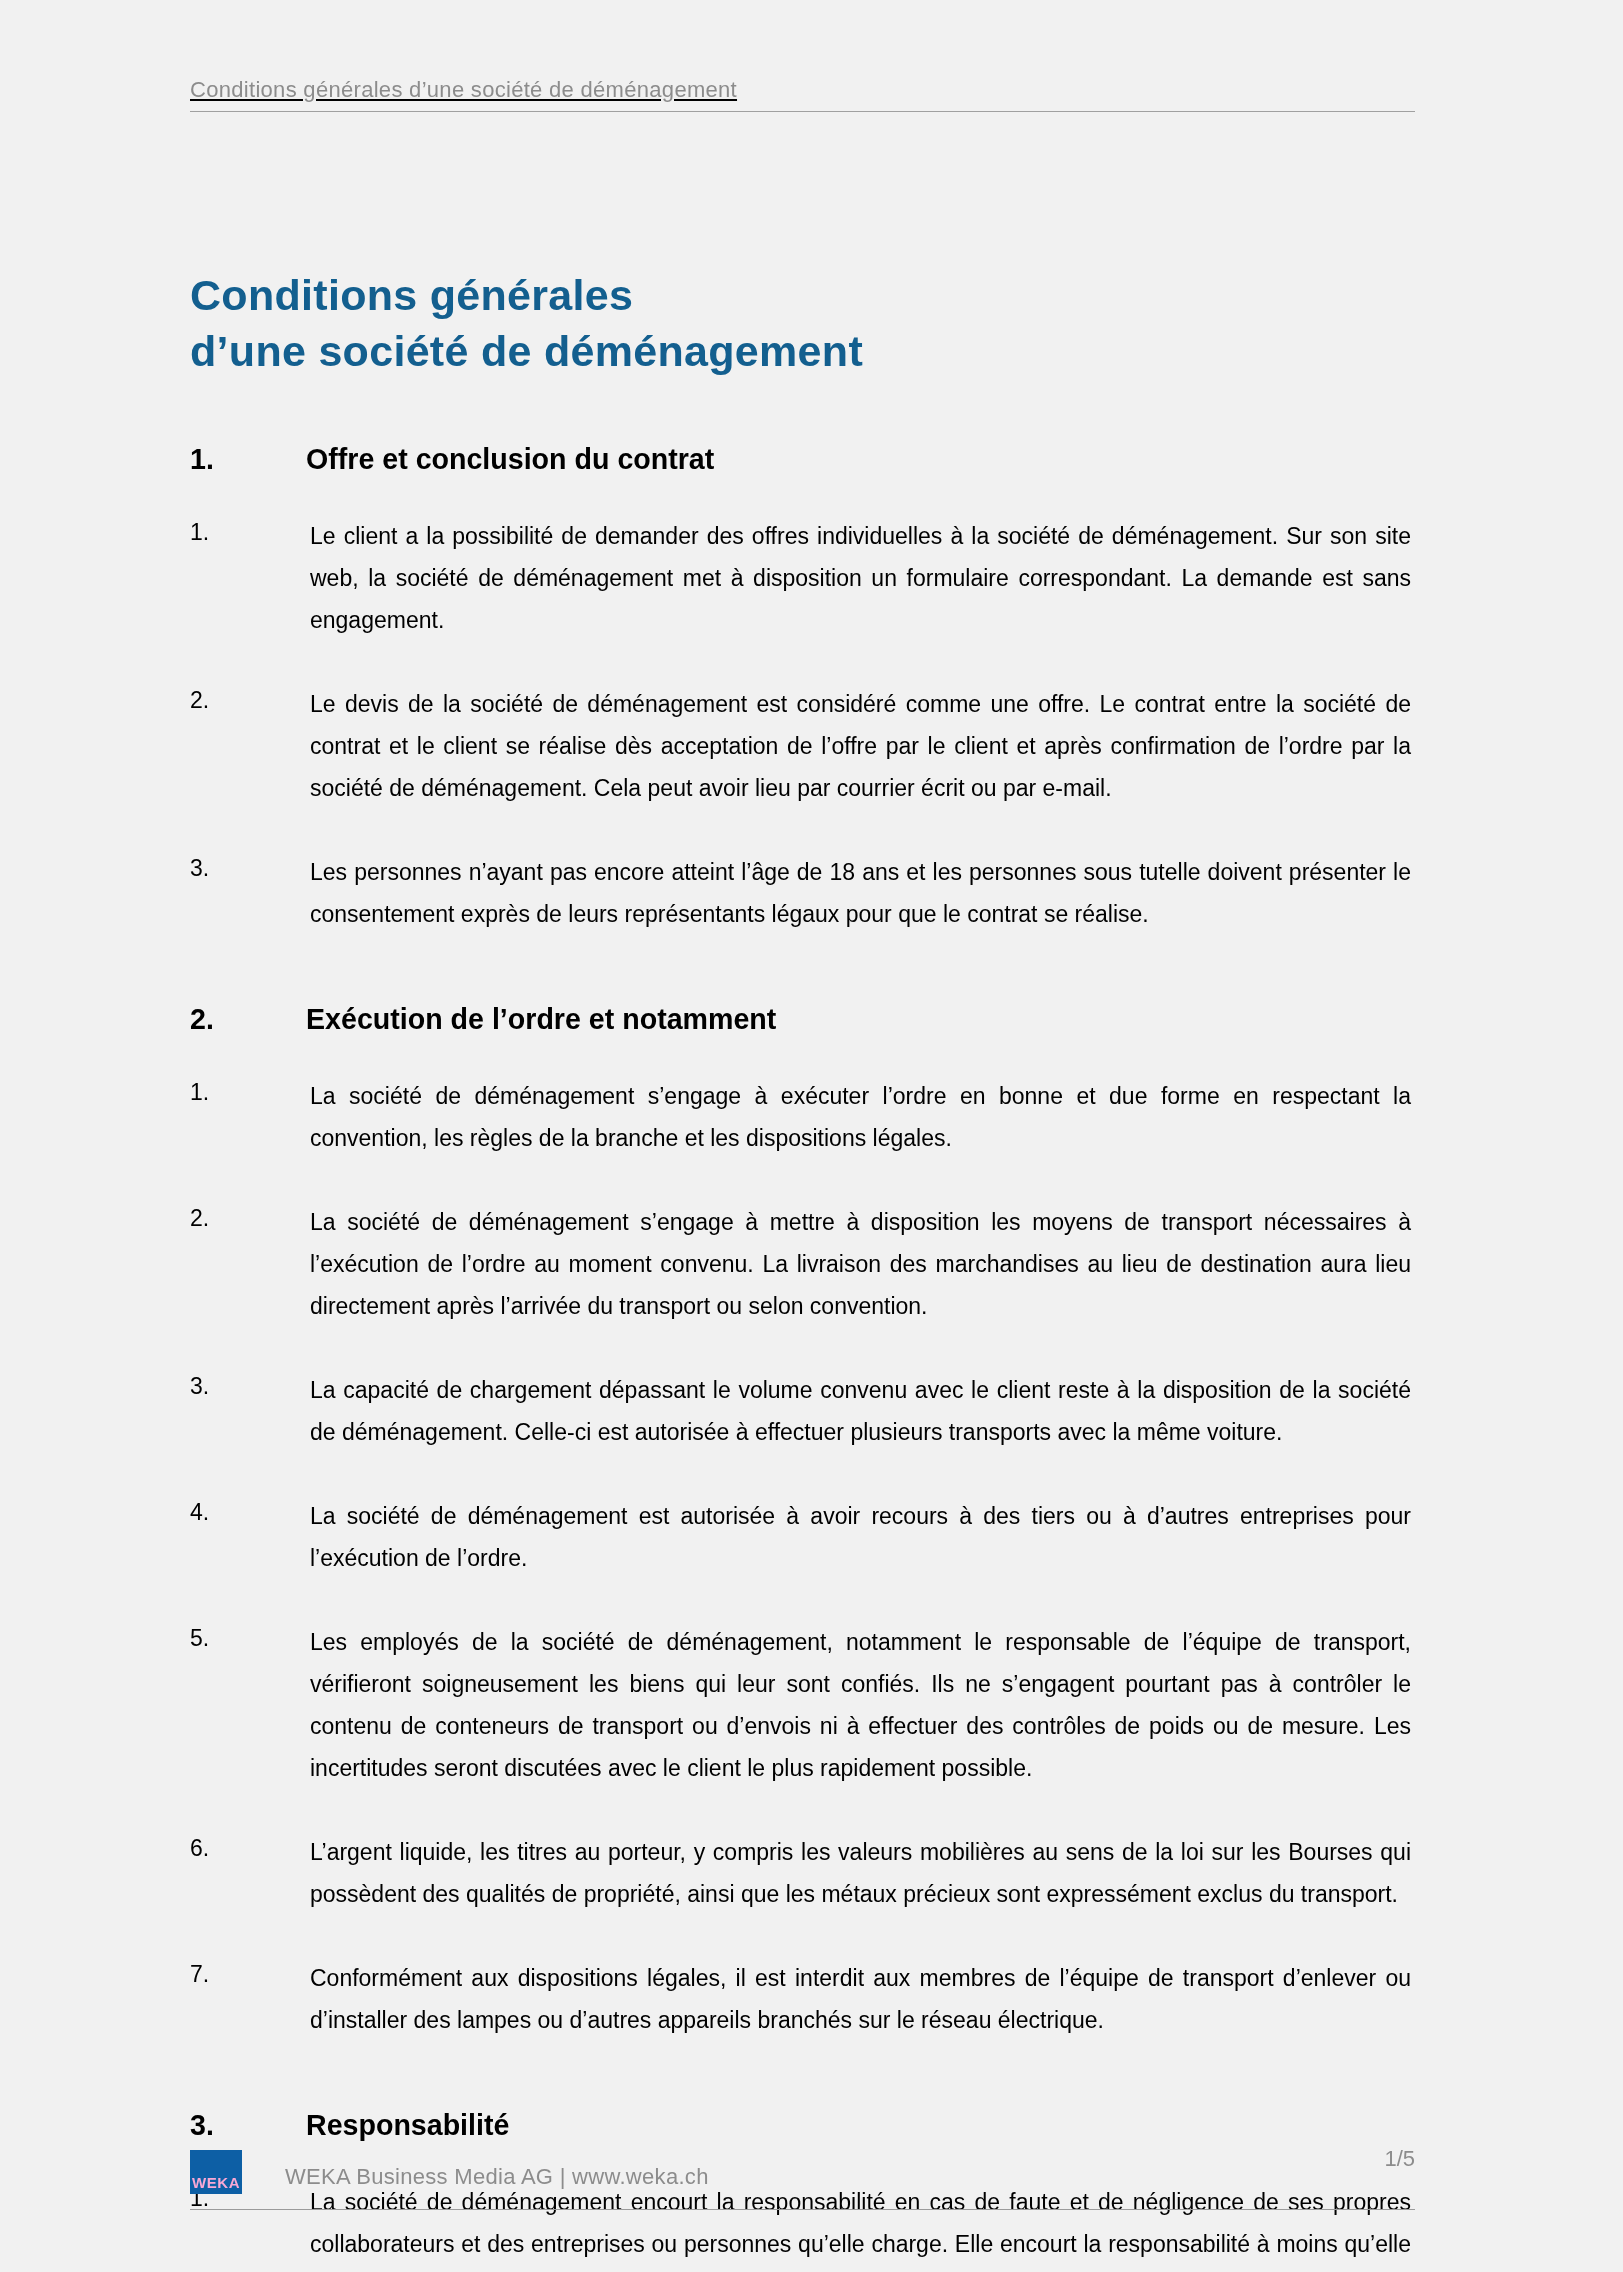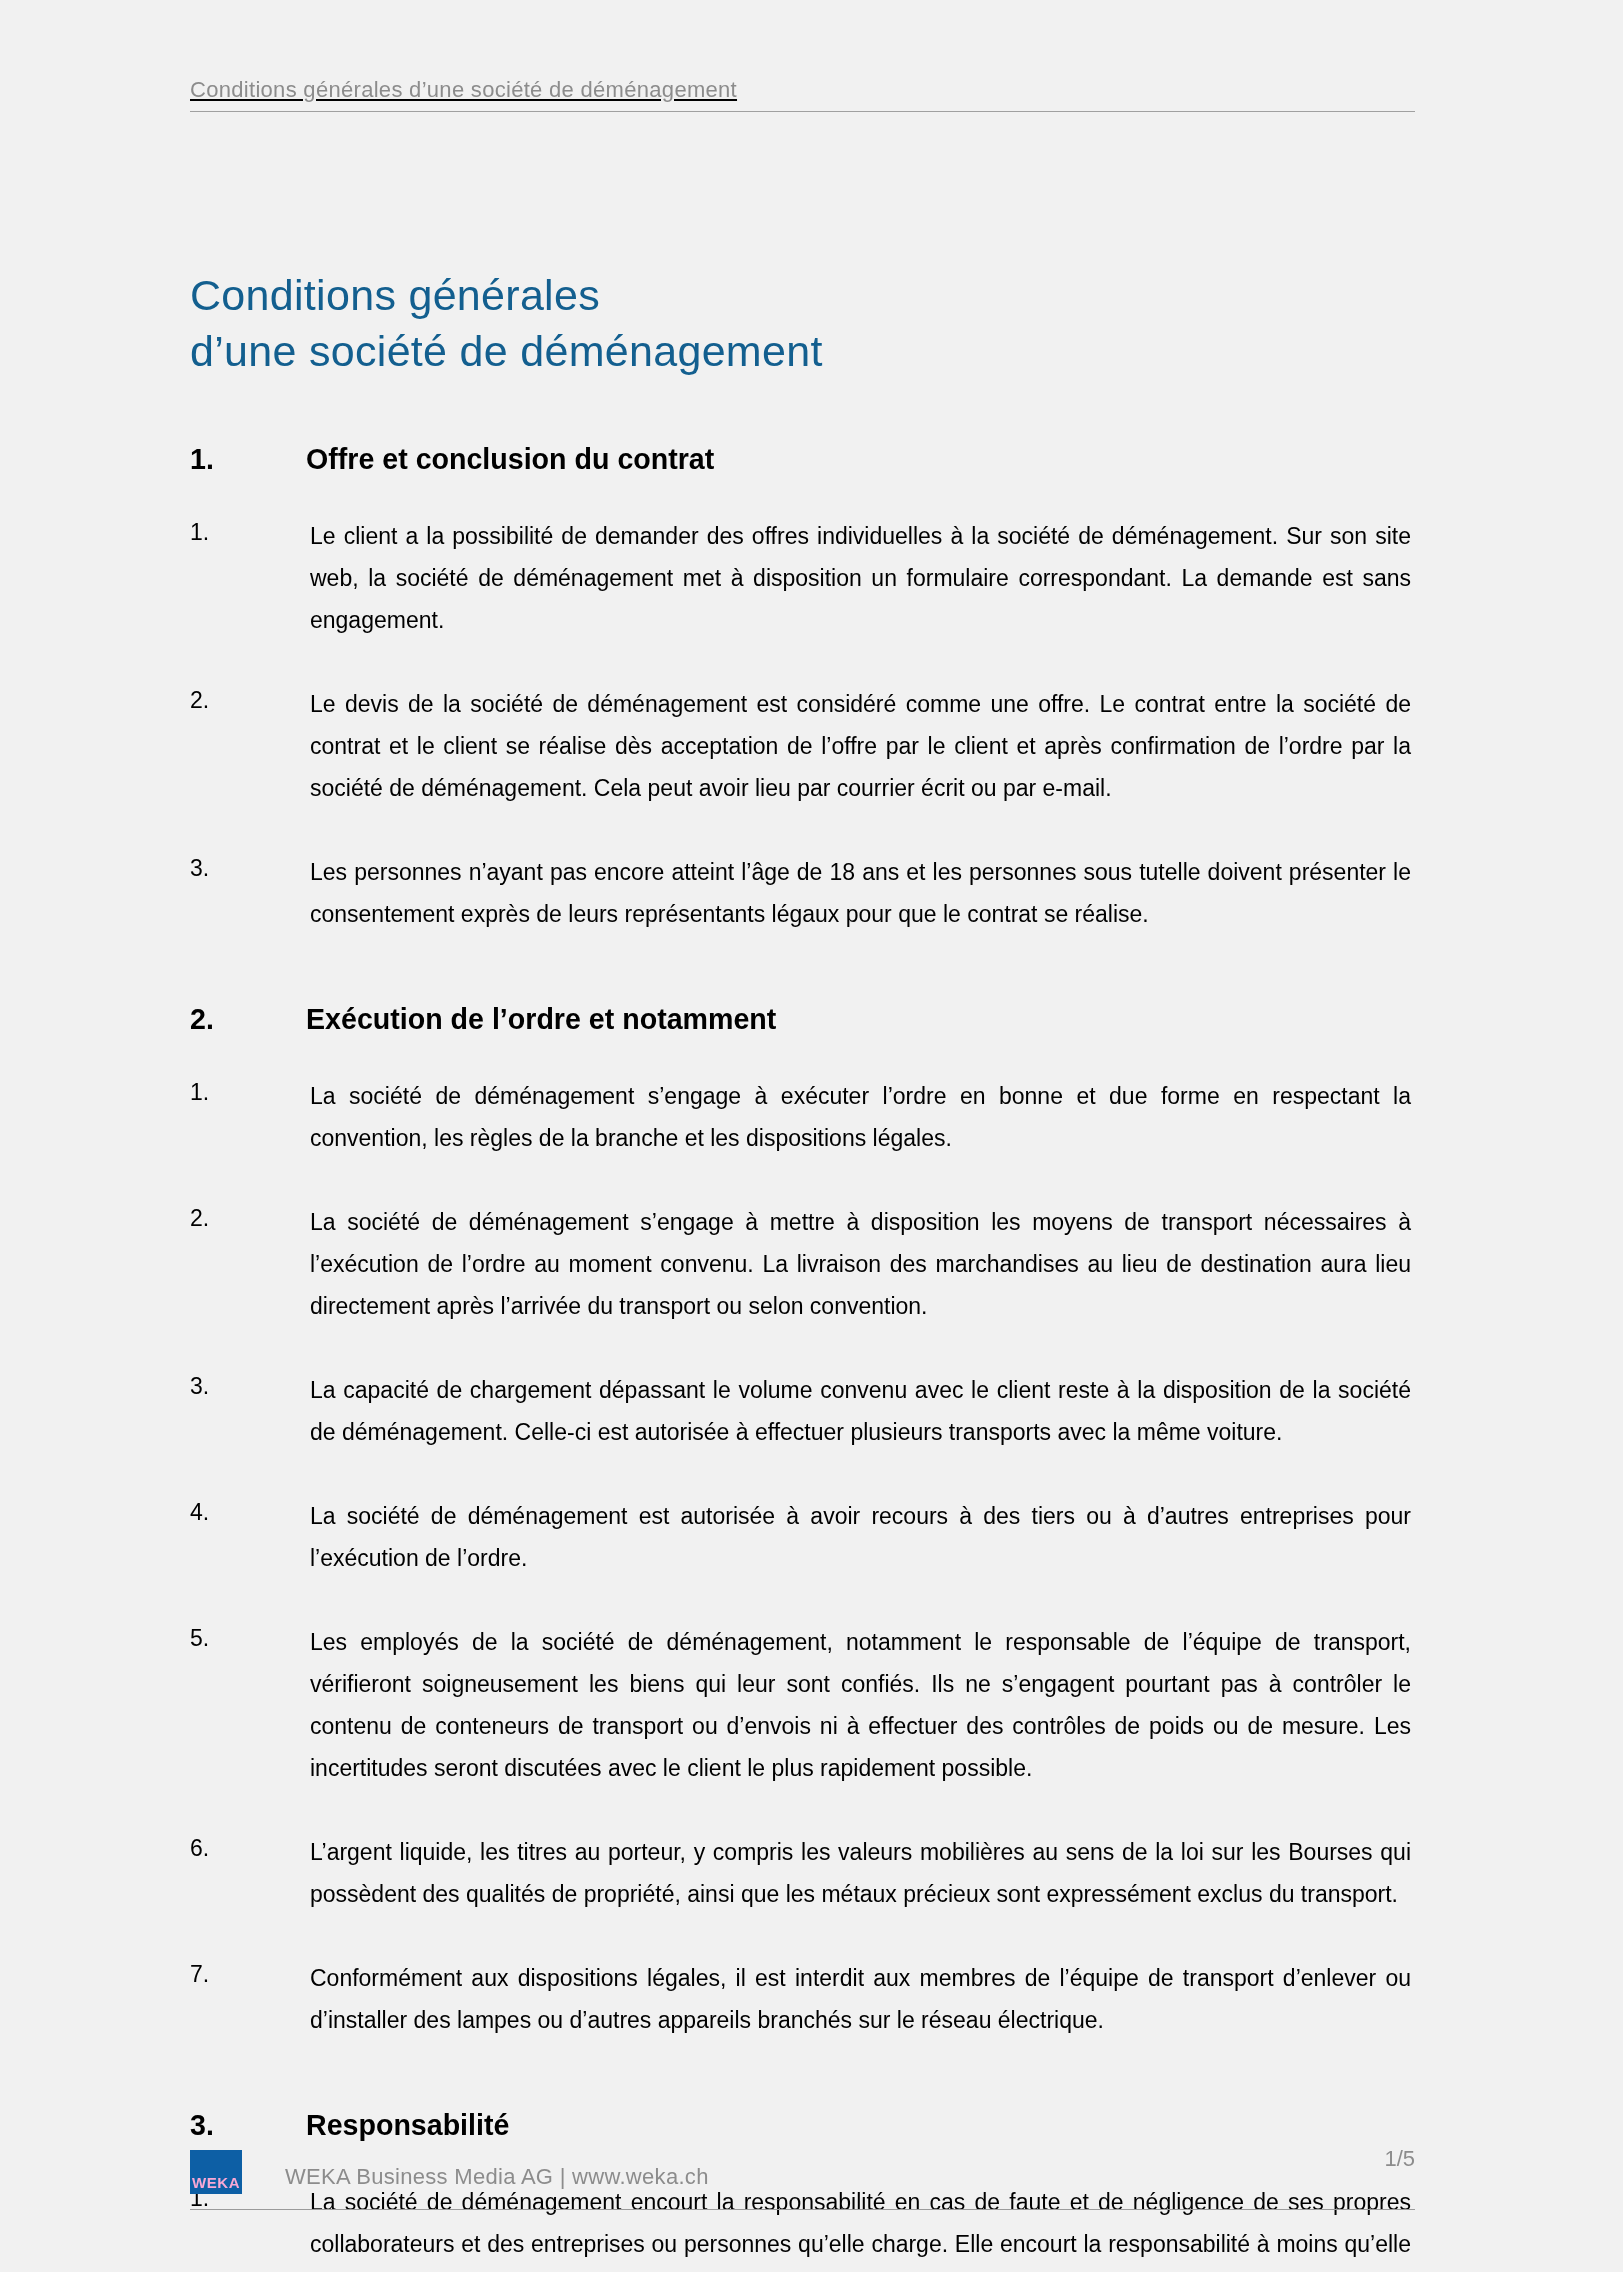--- a/index.html
+++ b/index.html
@@ -26,21 +26,21 @@
   .header-rule {
     margin-top: 7.8px;
     border: 0; border-top: 1.9px solid #a0a0a0;
     height: 0;
   }
 
   
   .doc-title {
     margin: 155px 0 0 0;
     font-size: 43px; line-height: 56px;
-    font-weight: normal;
+    font-weight: bold;
     color: var(--accent, #135f8f);
     letter-spacing: 0.3px;
   }
 
   
   .section-heading {
     display: flex;
     margin-top: 51px;
     font-size: 28.6px; line-height: 36px;
     font-weight: bold; color: #000;

